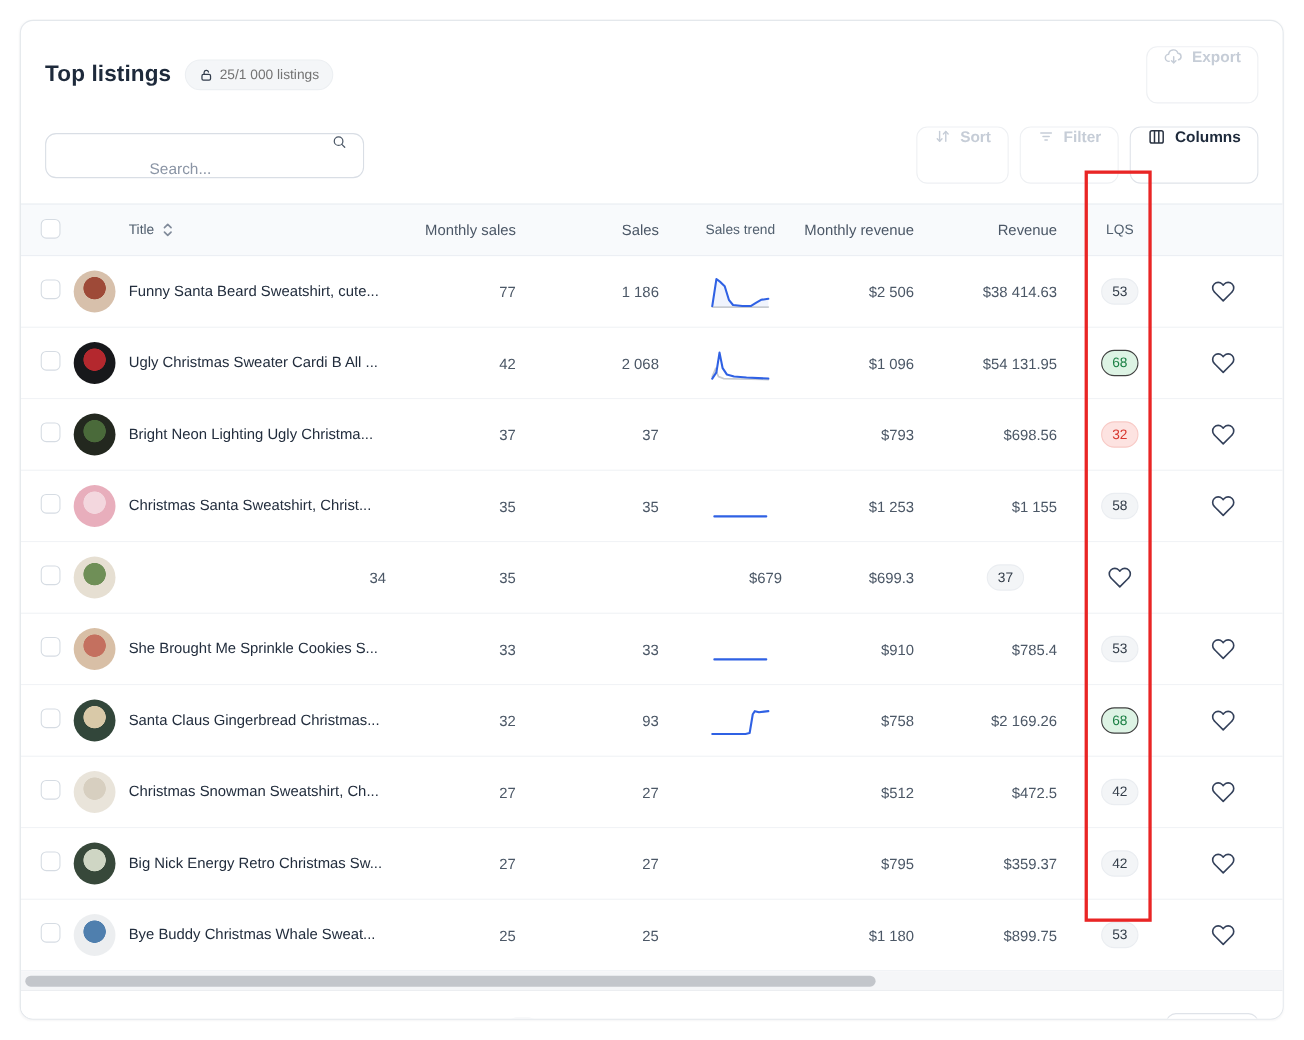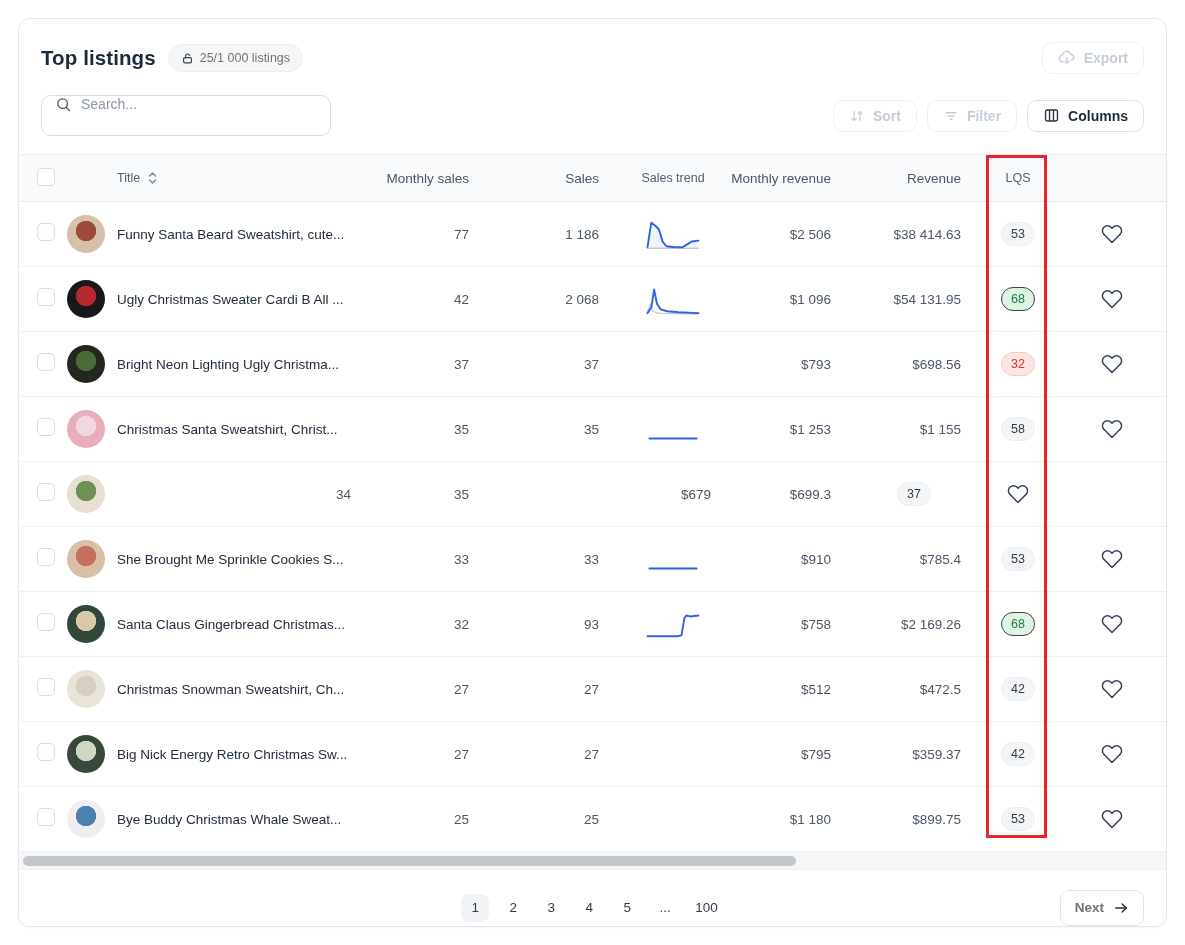--- a/index.html
+++ b/index.html
@@ -24,35 +24,35 @@
   .card-header { display: flex; align-items: center; padding: 23px 22px 17px 22px; }
   .page-title { font-size: 20.5px; font-weight: 700; color: #1e2a3b; letter-spacing: .1px; }
   .count-badge {
     margin-left: 12px; display: inline-flex; align-items: center; gap: 6px;
     background: #f4f6f8; border: 1px solid #eceff2; border-radius: 999px;
     padding: 6px 12px; font-size: 12.5px; color: #737373; font-weight: 500; justify-content: flex-end;
   }
   .count-badge svg { display: block; }
   .spacer { flex: 1; }
   .btn {
-    display: inline-flex; align-items: center; gap: 8px;
-    height: 32px; padding: 0 15px;
+    display: inline-flex; align-items: flex-start; gap: 8px;
+    height: 52px; padding: 0 15px;
     border: 1px solid #dfe3e9; border-radius: 10px;
     background: #fff; font-size: 14px; font-weight: 600; color: #1e2a3b;
     cursor: pointer; user-select: none;
   }
   .btn.disabled { color: #c6cdd7; border-color: #eef0f3; }
   .btn.disabled svg { stroke: #c6cdd7; }
   .btn svg { stroke: #2a3342; }
   
   .toolbar { display: flex; align-items: center; padding: 4px 22px 18px 22px; gap: 10px; }
   .search-box {
-    display: flex; align-items: flex-start; gap: 9px;
+    display: flex; align-items: flex-end; gap: 9px;
     width: 290px; height: 41px; padding: 0 13px;
-    border: 1px solid #d9dee5; border-radius: 10px; background: #fff;
+    border: 1px solid #d9dee5; border-radius: 10px; background: #fff; flex-direction: column;
   }
   .search-box input {
     border: none; outline: none; flex: 1; font-size: 14px;
     font-family: inherit; color: #1f2937; background: transparent;
   }
   .search-box input::placeholder { color: #8b95a5; }
   
   .grid {
     display: grid;
     grid-template-columns: 30px 50px 252px 118px 130px 112px 120px 130px 78px 1fr;

